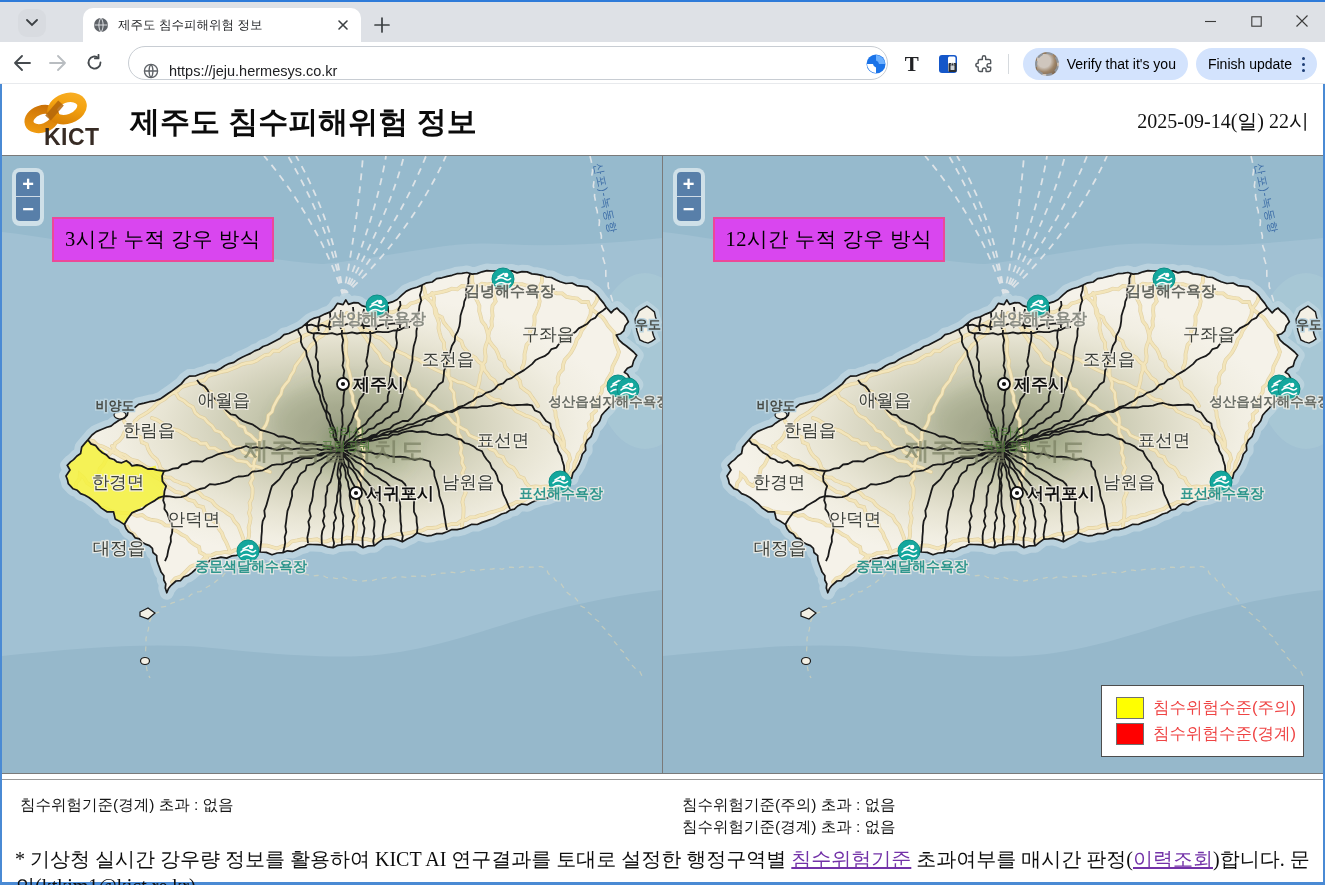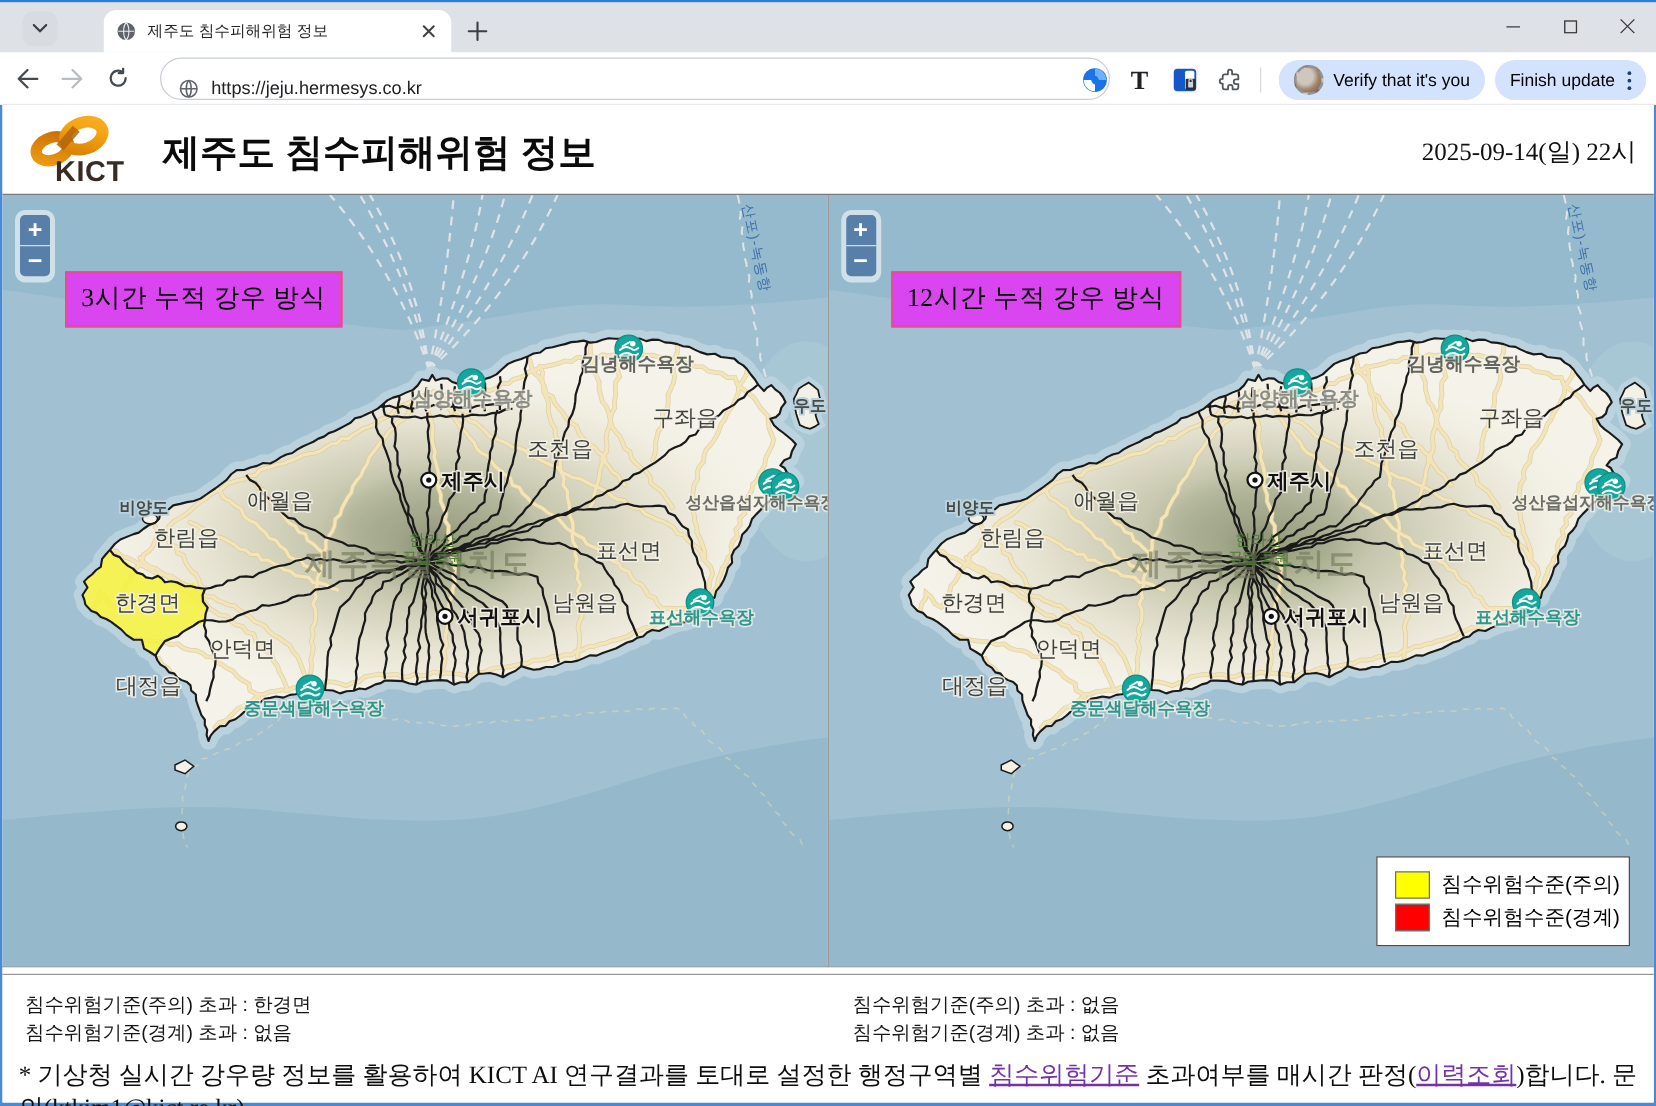--- a/index.html
+++ b/index.html
@@ -55,21 +55,21 @@
     display:flex; align-items:center; justify-content:center; line-height:1; }
   .zoomctl .zb.in { border-radius:4px 4px 0 0; border-bottom:1px solid #cfdbe6; height:25px; }
   .zoomctl .zb.out { border-radius:0 0 4px 4px; }
   .map-caption { position:absolute; left:50px; top:42px; background:#d946ef; border:2px solid #ec4899;
     padding:8px 11px; font-size:20.5px; line-height:25px; color:#000; z-index:5;
     font-family:"Liberation Serif", serif; letter-spacing:0.5px;margin-top:19px; }
   .legendbox { position:absolute; right:19px; bottom:16px; width:203px; height:72px; background:#fff;
     border:1px solid #4d4d4d; z-index:5; padding:10px 0 0 14px; }
   .legend-row { display:flex; align-items:center; height:24px; margin-bottom:2px; }
   .legend-swatch { width:28px; height:22px; border:1px solid #707070; margin-right:9px; flex:none; }
-  .legend-label { font-size:16.5px; color:#000000; }
+  .legend-label { font-size:16.5px; color:#ef4444; }
   
   .footer { height:108px; background:#fff; position:relative; padding-top:5px; }
   .footer-rule { height:1px; background:#9a9a9a; }
   .status-block { position:absolute; top:20px; font-size:15.5px; color:#151515; line-height:22.4px; }
   .status-left { left:18px; }
   .status-right { left:680px; }
   .footnote { position:absolute; left:13px; top:72px; font-size:20px; color:#0d0d0d;
     font-family:"Liberation Serif", serif; }
   .footnote a { color:#7332a8; }
 </style>
@@ -461,21 +461,20 @@
           <span class="legend-swatch" style="background: rgb(255, 0, 0);"></span>
           <span class="legend-label">침수위험수준(경계)</span>
         </div>
       </div>
     </div>
   </div>
 
   <div class="footer">
     <div class="footer-rule"></div>
     <div class="status-block status-left">
-      <div>침수위험기준(주의) 초과 : 한경면</div>
       <div>침수위험기준(경계) 초과 : 없음</div>
     </div>
     <div class="status-block status-right">
       <div>침수위험기준(주의) 초과 : 없음</div>
       <div>침수위험기준(경계) 초과 : 없음</div>
     </div>
     <div class="footnote">
       <span>* 기상청 실시간 강우량 정보를 활용하여 KICT AI 연구결과를 토대로 설정한 행정구역별 </span><a href="#">침수위험기준</a><span> 초과여부를 매시간 판정(</span><a href="#">이력조회</a><span>)합니다. 문의(ktkim1@kict.re.kr)</span>
     </div>
   </div>

